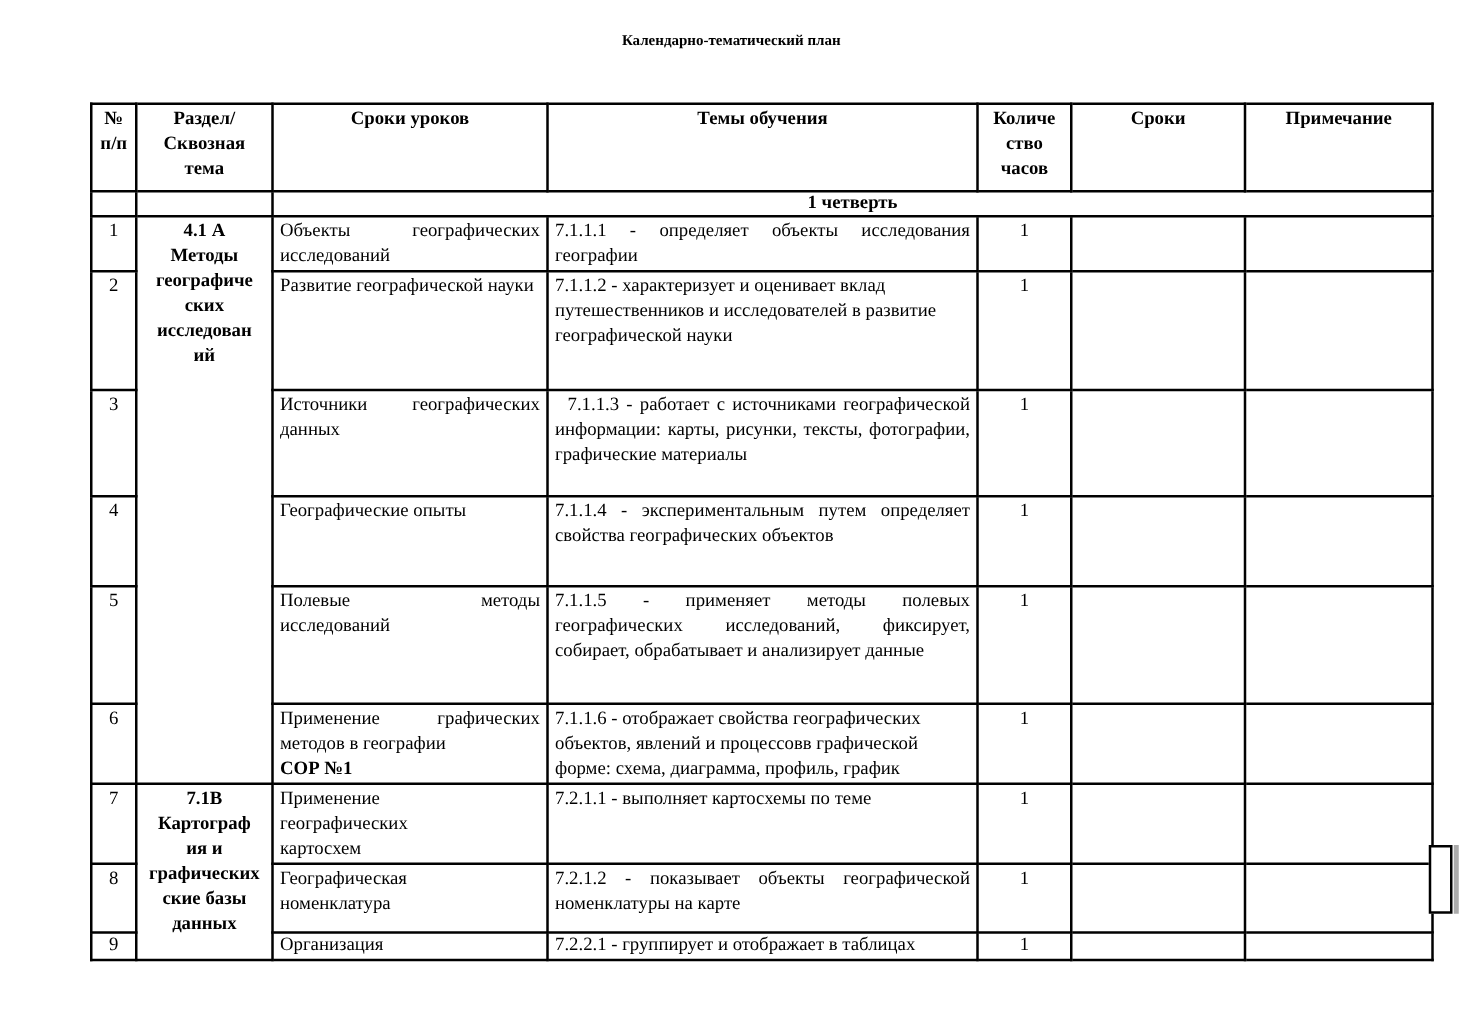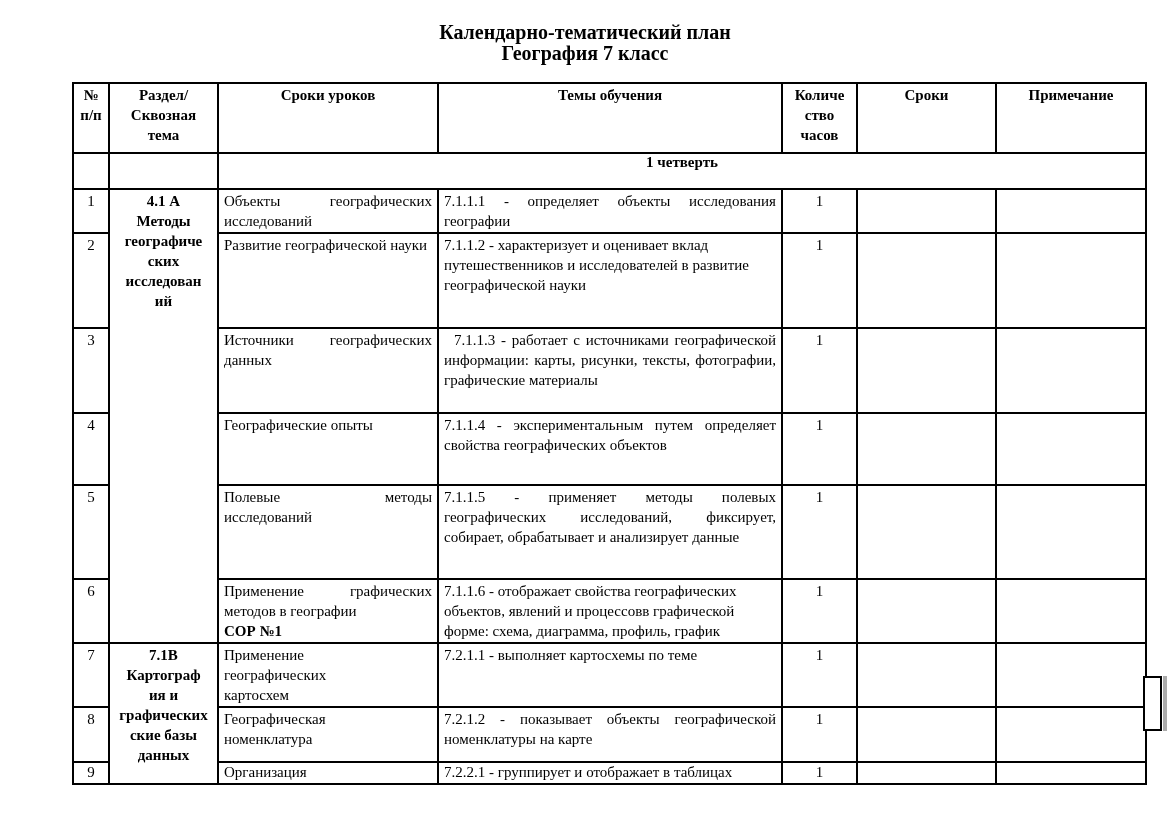--- a/index.html
+++ b/index.html
@@ -1,19 +1,19 @@
 <!DOCTYPE html>
 <html><head>
 <meta charset="utf-8">
 <style>
   * { margin:0; padding:0; box-sizing:border-box; }
   html,body { width:1170px; height:827px; background:#ffffff; overflow:hidden;
               font-family:"Liberation Serif","DejaVu Serif",serif; color:#000; }
   .titleblock { position:absolute; top:22px; left:0; width:1170px;
-                text-align:center; font-weight:bold; font-size:20px; line-height:20.5px; }
+                text-align:center; font-weight:bold; font-size:12px; line-height:20.5px; }
   table.plan { position:absolute; top:82px; left:72px; width:1073px;
                border-collapse:collapse; table-layout:fixed; font-size:15px; }
   table.plan td { border:2px solid #000; vertical-align:top; overflow:hidden;
                   padding:1px 5px; line-height:20px; }
   td.hdr { font-weight:bold; text-align:center; white-space:pre-line; padding-top:3px; }
   tr.qrow td { line-height:17px; padding-top:0; padding-bottom:0; }
   td.qcell { font-weight:bold; text-align:center; }
   td.numc { text-align:center; padding-left:0; padding-right:0; }
   td.razdel { font-weight:bold; text-align:center; white-space:pre-line; padding:3px 2px 0 2px; }
   td.hoursc { text-align:center; padding-left:0; padding-right:0; }
@@ -28,21 +28,20 @@
   .fragment { position:absolute; left:1143px; top:676px; width:19px; height:55px;
               border:2px solid #000; background:#fff; }
   .fragment-gray { position:absolute; left:1163px; top:676px; width:4px; height:55px;
                    background:#ababab; }
 </style>
 </head>
 <body>
 
 <div class="titleblock">
   <div>Календарно-тематический план</div>
-  <div>География 7 класс</div>
 </div>
 
 <table class="plan">
   <colgroup>
     <col style="width:36px">
       <col style="width:109px">
       <col style="width:220px">
     <col style="width:344px">
       <col style="width:75px">
       <col style="width:139px">
@@ -58,21 +57,21 @@
 тема</td>
     <td class="hdr">Сроки уроков</td>
     <td class="hdr">Темы обучения</td>
     <td class="hdr">Количе
 ство
 часов</td>
     <td class="hdr">Сроки</td>
     <td class="hdr">Примечание</td>
   </tr>
 
-  <tr class="qrow" style="height:36px">
+  <tr class="qrow" style="height:20px">
     <td class="numc"></td>
     <td></td>
     <td class="qcell" colspan="5">1 четверть</td>
   </tr>
 
   <tr style="height:38px">
     <td class="numc">1</td>
     <td class="razdel" rowspan="6">4.1 А
 Методы
 географиче

